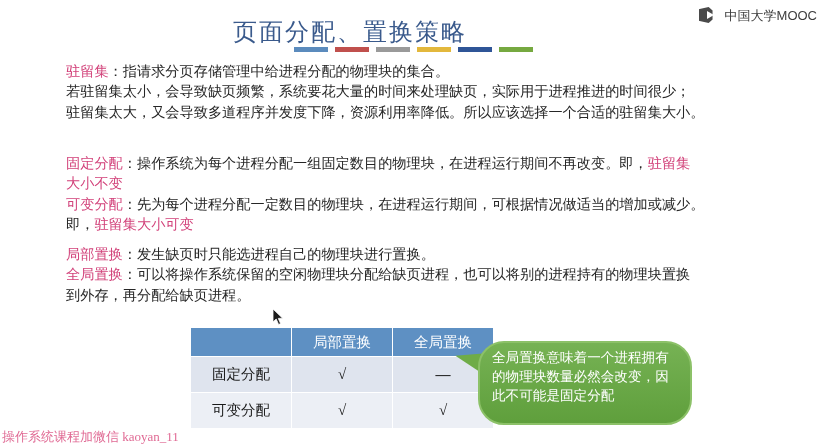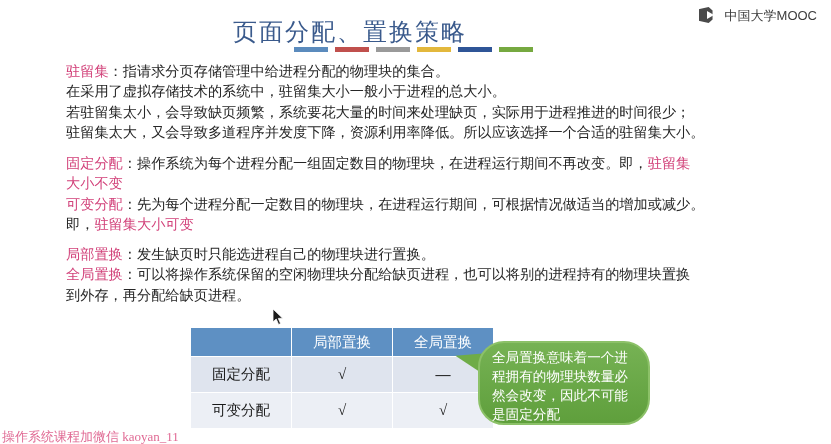--- a/index.html
+++ b/index.html
@@ -135,21 +135,21 @@
   }
   #cmp-table .c-label { width: 100px; }
   #cmp-table .c-val { width: 100px; }
   #cmp-table .mark { font-size: 15px; font-weight: bold; }
 
   
   #callout {
     position: absolute;
     left: 478px;
     top: 341px;
-    width: 172px;
+    width: 214px;
     height: 84px;
     background: #70ad47;
     background: linear-gradient(180deg, #76b254 0%, #5f9f3c 100%);
     border: 2px solid #8cc168;
     border-radius: 26px;
     box-sizing: border-box;
     color: #ffffff;
     font-size: 13.6px;
     line-height: 19px;
     padding: 5px 10px 0 12px;
@@ -217,21 +217,20 @@
       <span class="bar" style="background: rgb(91, 139, 189);"></span>
       <span class="bar" style="background: rgb(192, 80, 77);"></span>
       <span class="bar" style="background: rgb(154, 154, 154);"></span>
       <span class="bar" style="background: rgb(227, 184, 60);"></span>
       <span class="bar" style="background: rgb(47, 85, 151);"></span>
       <span class="bar" style="background: rgb(118, 169, 64);"></span>
     </div>
 
   <div class="body-block" id="para1">
       <div class="line"><span class="kw">驻留集</span><span>：指请求分页存储管理中给进程分配的物理块的集合。</span></div>
-      <div class="line"><span>在采用了虚拟存储技术的系统中，驻留集大小一般小于进程的总大小。</span></div>
       <div class="line"><span>若驻留集太小，会导致缺页频繁，系统要花大量的时间来处理缺页，实际用于进程推进的时间很少；</span></div>
       <div class="line"><span>驻留集太大，又会导致多道程序并发度下降，资源利用率降低。所以应该选择一个合适的驻留集大小。</span></div>
     </div>
   <div class="body-block" id="para3">
       <div class="line"><span class="kw">局部置换</span><span>：发生缺页时只能选进程自己的物理块进行置换。</span></div>
       <div class="line"><span class="kw">全局置换</span><span>：可以将操作系统保留的空闲物理块分配给缺页进程，也可以将别的进程持有的物理块置换</span></div>
       <div class="line"><span>到外存，再分配给缺页进程。</span></div>
     </div>
   <div class="body-block" id="para2">
       <div class="line"><span class="kw">固定分配</span><span>：操作系统为每个进程分配一组固定数目的物理块，在进程运行期间不再改变。即，</span><span class="kw">驻留集</span></div>

